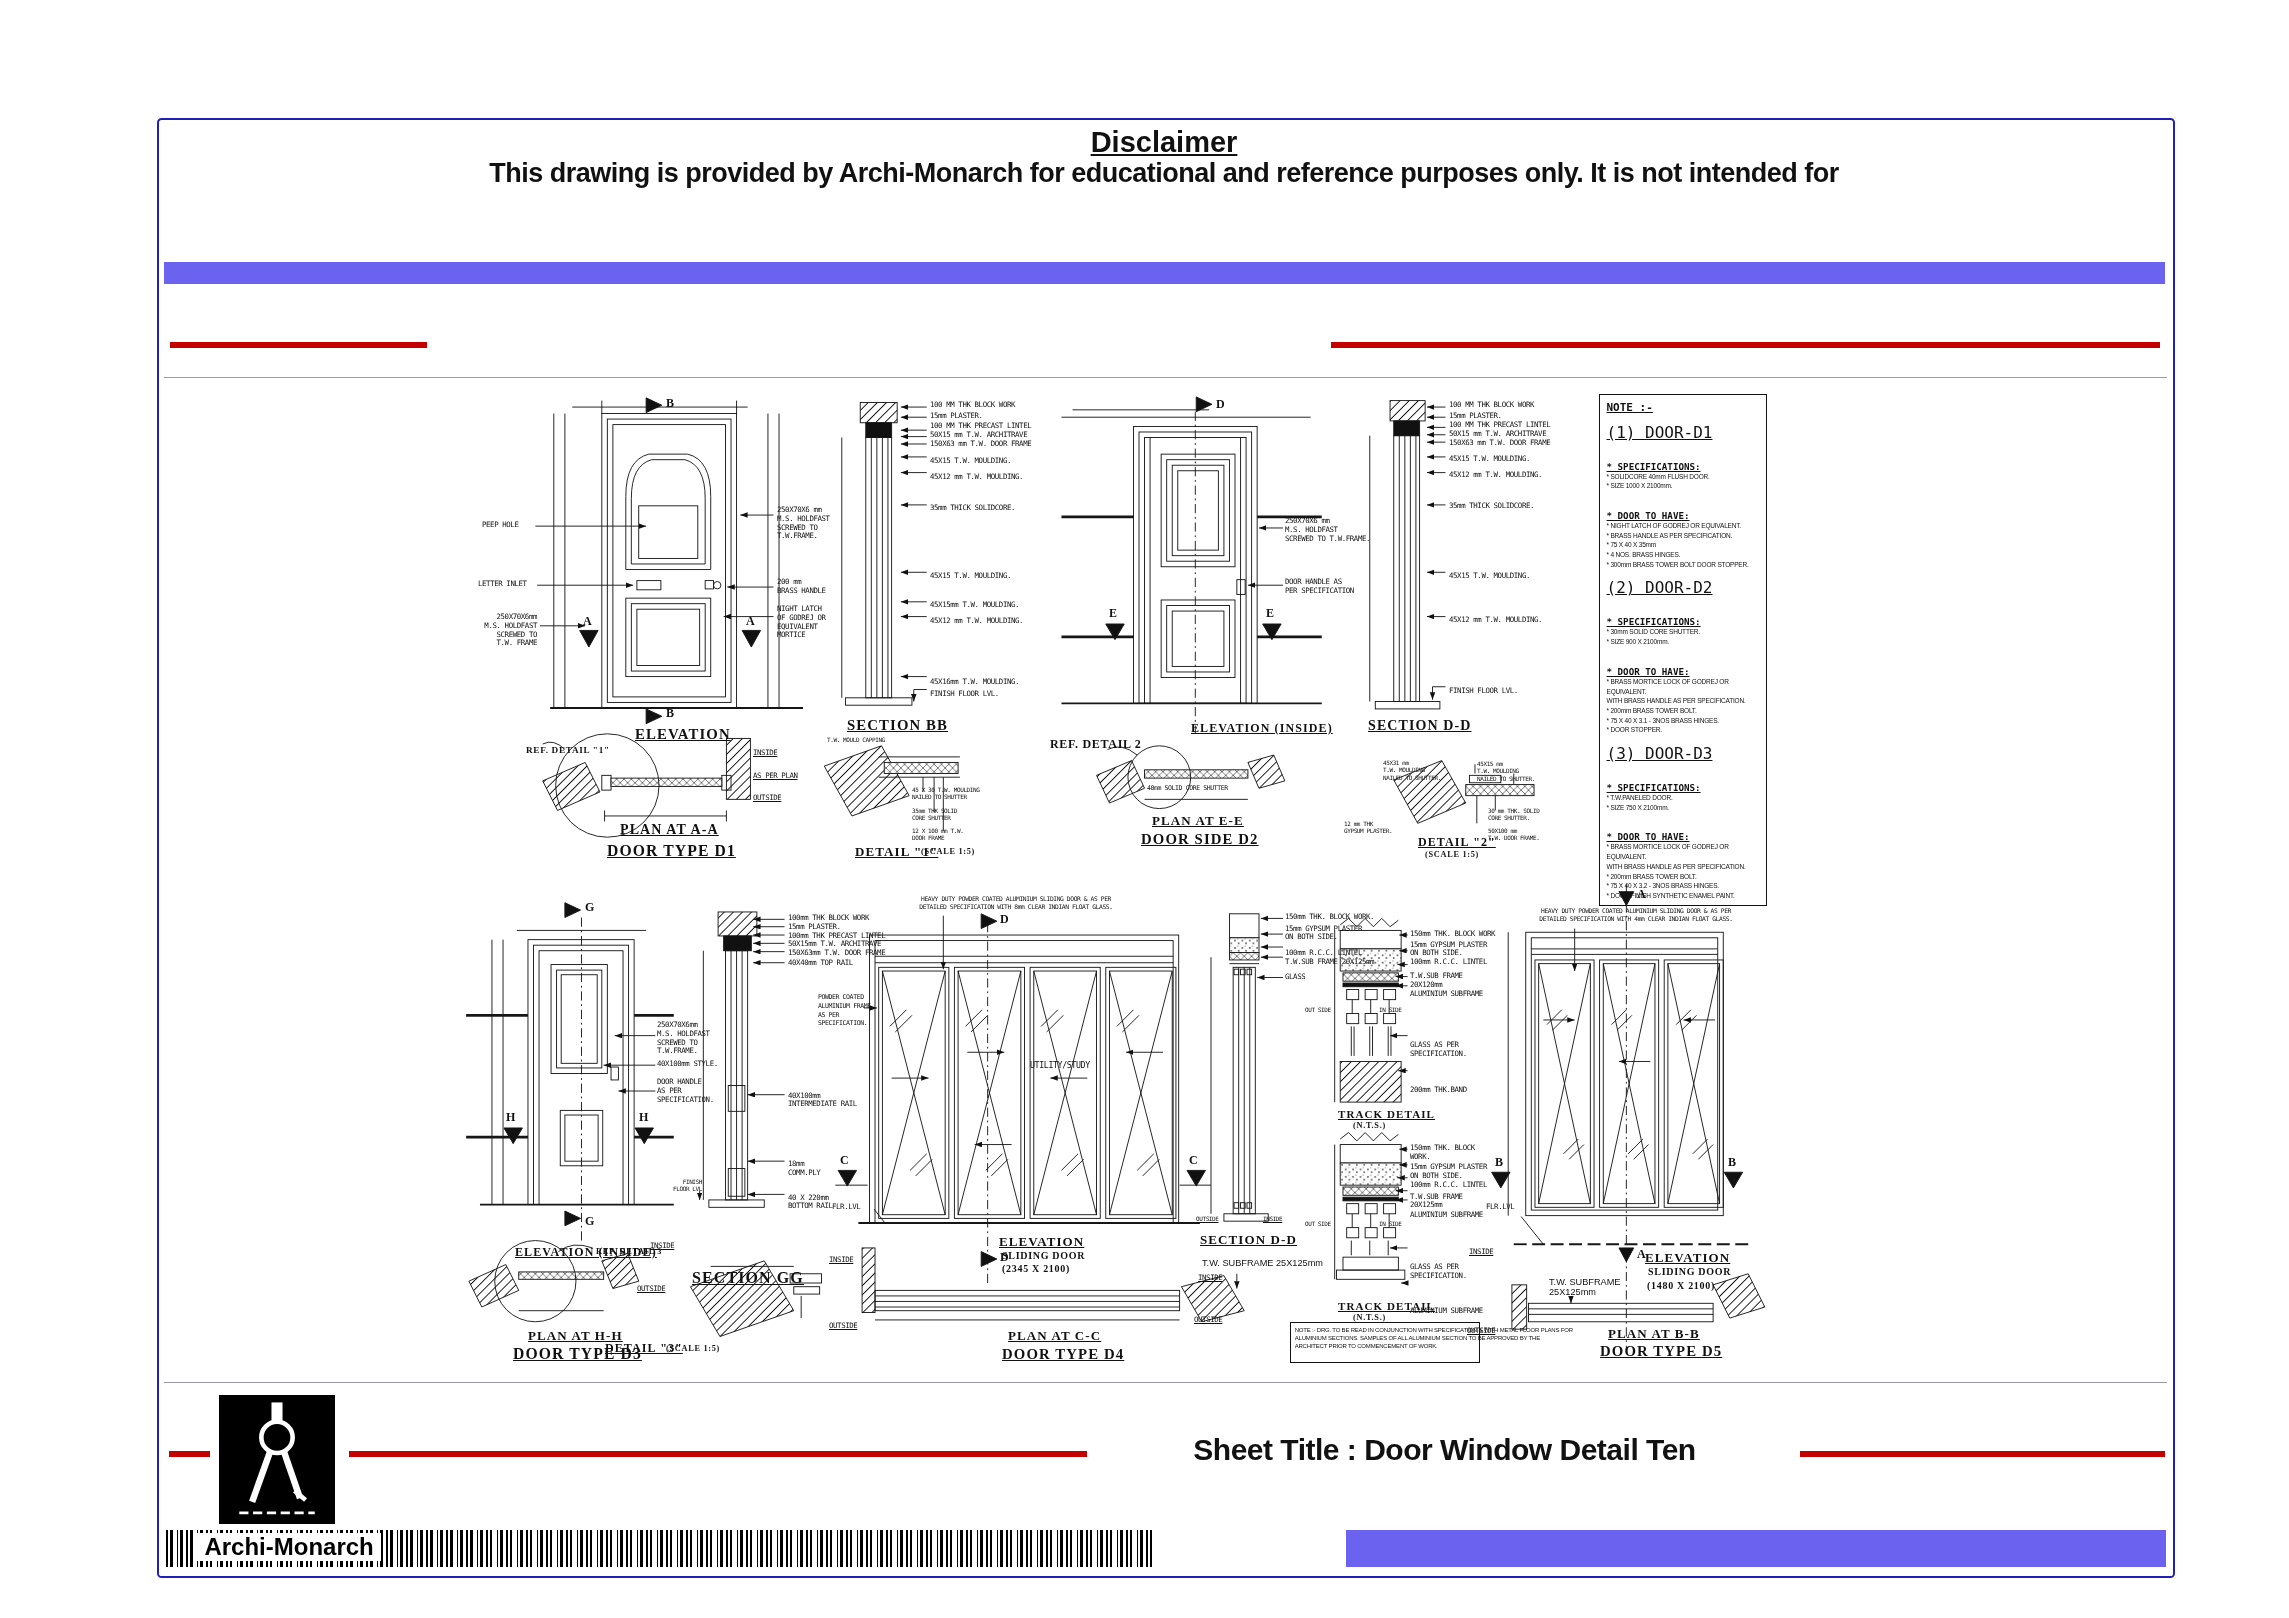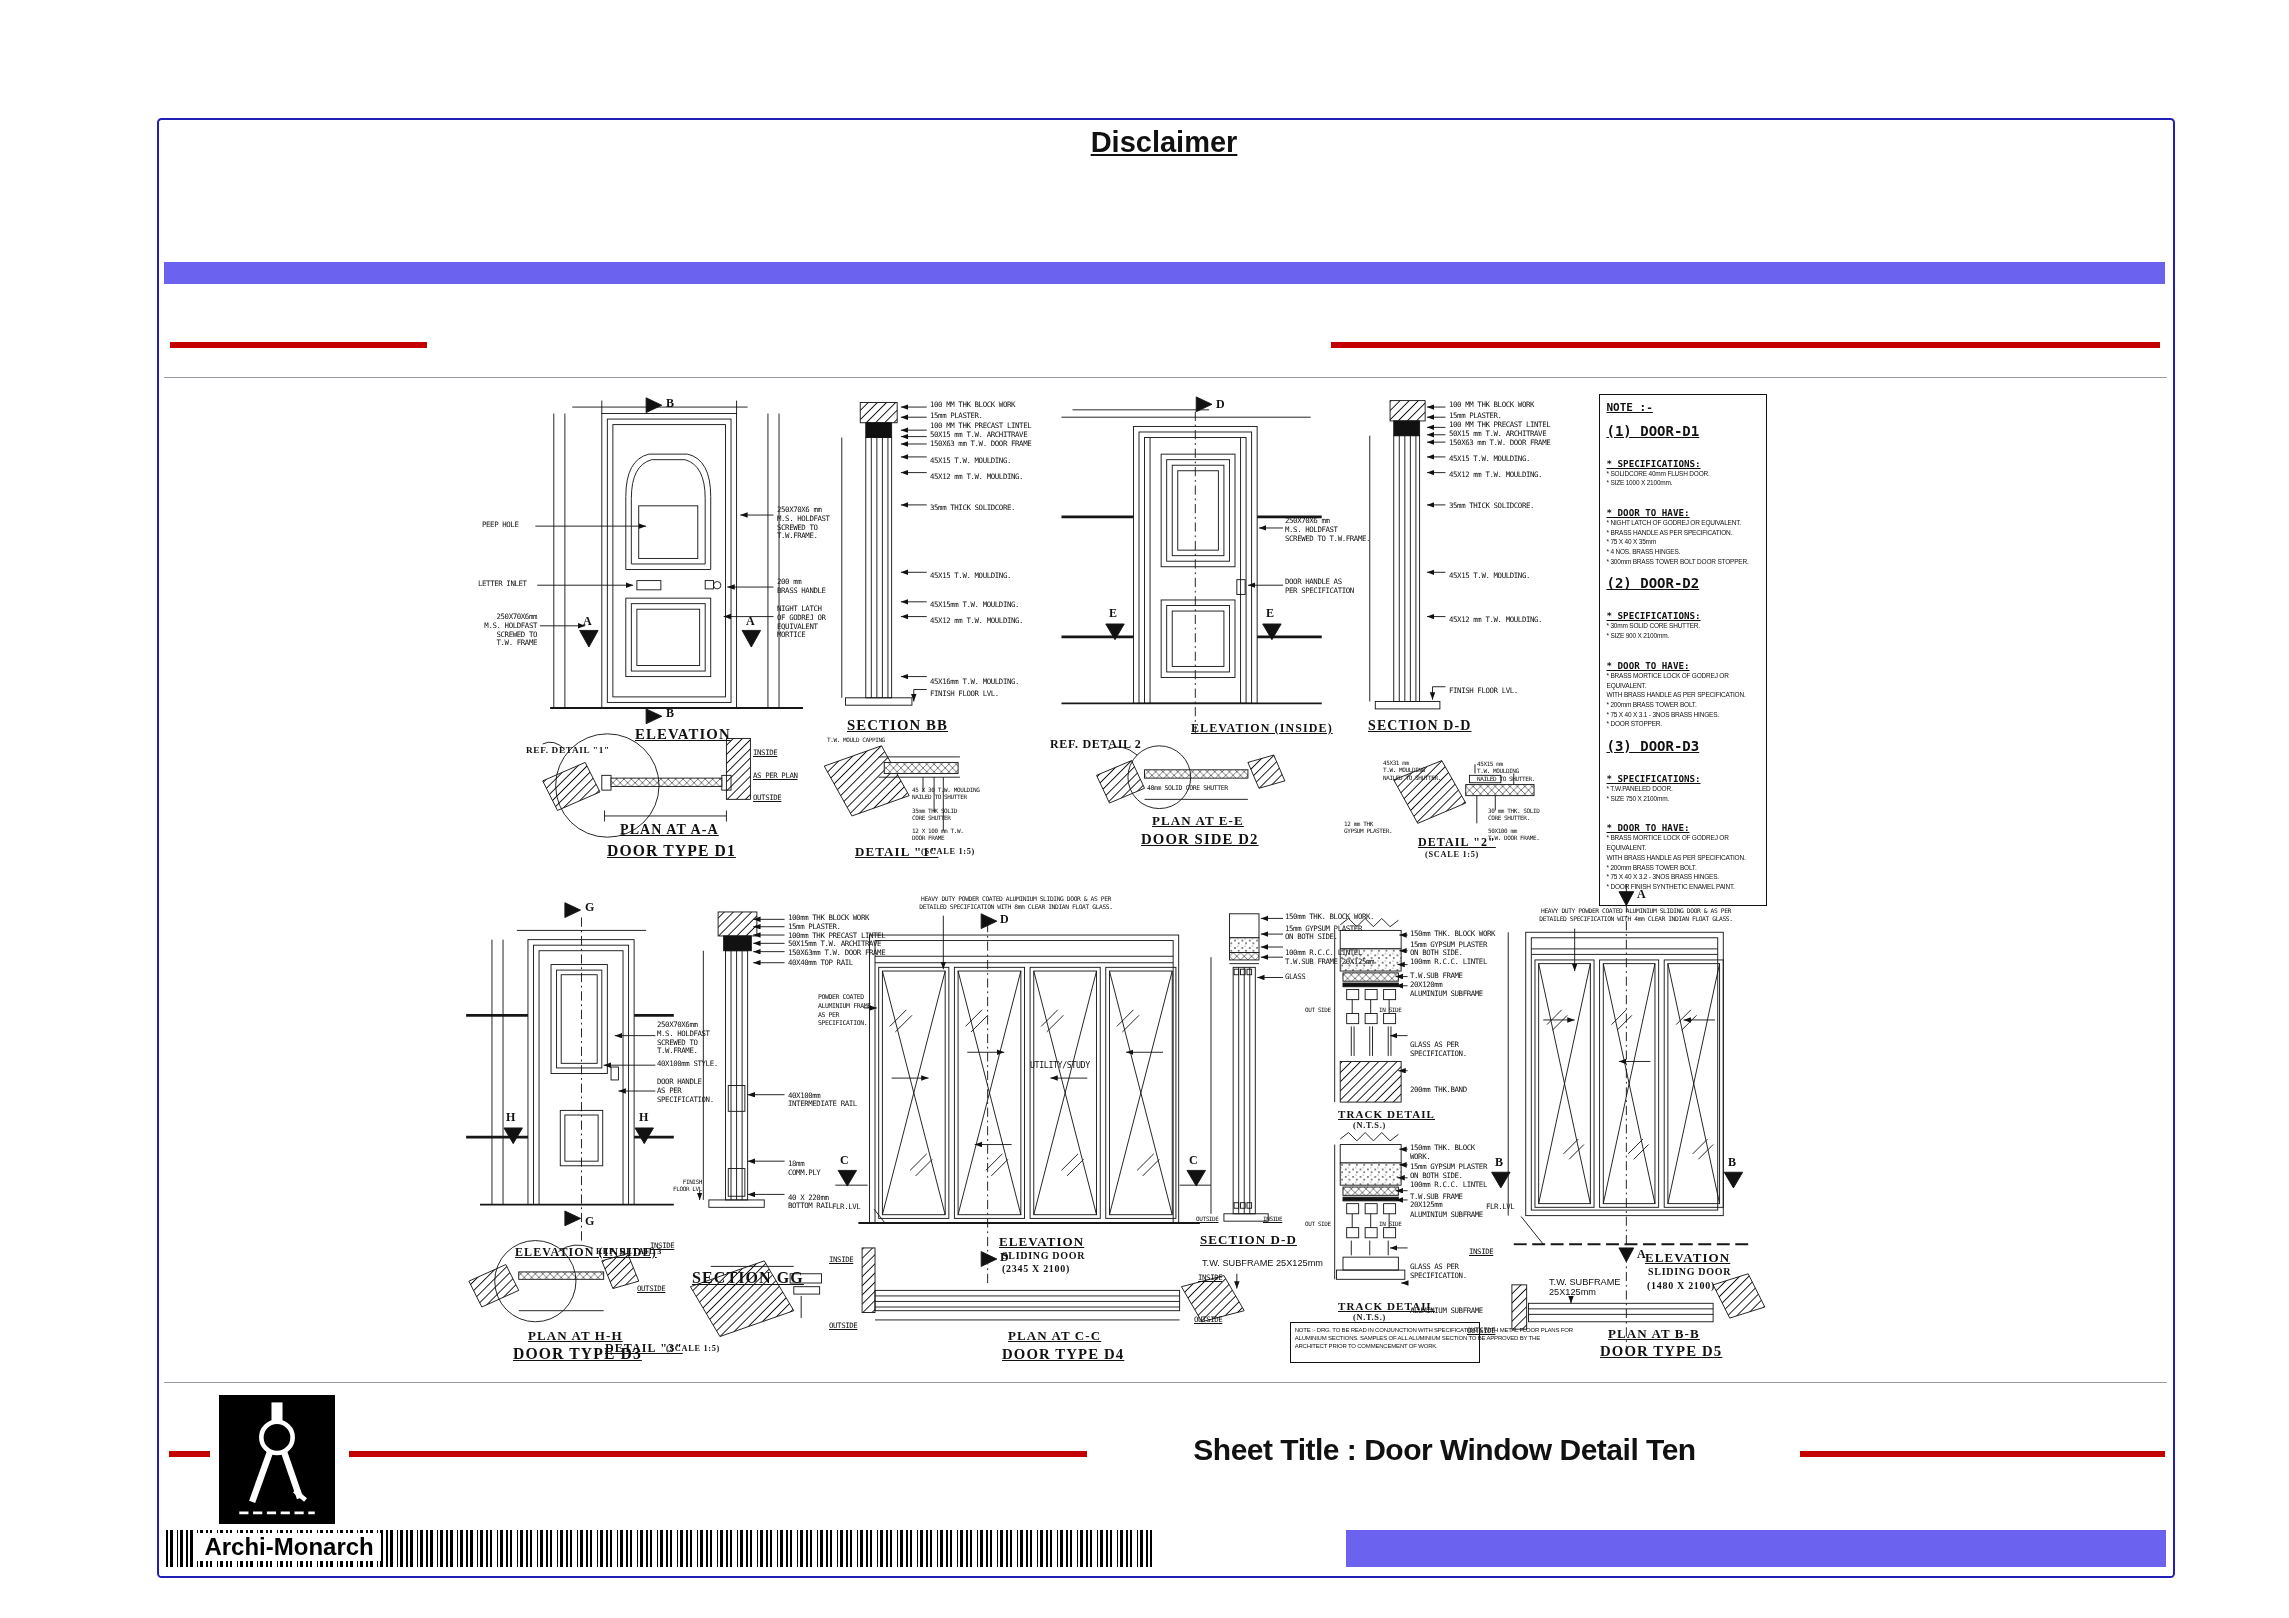--- a/index.html
+++ b/index.html
@@ -39,40 +39,41 @@
   .col-td1>div:nth-child(2){margin-top:1.8px}.col-td1>div:nth-child(4){margin-top:5.5px}
   .col-td1>div:nth-child(6){margin-top:42px}.col-td1>div:nth-child(7){margin-top:28px}
   .col-td2>div:nth-child(2){margin-top:1.8px}.col-td2>div:nth-child(4){margin-top:2.8px}
   .col-td2>div:nth-child(5){margin-top:0.9px}.col-td2>div:nth-child(6){margin-top:43px}
   .col-td2>div:nth-child(7){margin-top:27px}
   .col-ddb>div:nth-child(2){margin-top:2.8px}.col-ddb>div:nth-child(3){margin-top:6.5px}
   .col-ddb>div:nth-child(4){margin-top:0.9px}.col-ddb>div:nth-child(5){margin-top:5.5px}
   
   .notebox{position:absolute;left:1599px;top:394px;width:168px;height:512px;border:1.8px solid #111;box-sizing:border-box;padding:5.5px 6.5px;overflow:hidden}
   .nb-title{font-family:"DejaVu Sans Mono",monospace;font-weight:bold;font-size:11px;text-decoration:underline;margin-bottom:3.7px}
-  .nb-h{font-family:"DejaVu Sans Mono",monospace;font-weight:bold;font-size:14px;text-decoration:underline;margin-top:9px}
+  .nb-h{font-family:"DejaVu Sans Mono",monospace;font-weight:normal;font-size:16px;text-decoration:underline;margin-top:9px}
   .nb-sub{font-family:"DejaVu Sans Mono",monospace;font-weight:bold;font-size:9.2px;text-decoration:underline;margin-top:19px}
   .nb-list div{font-family:"Liberation Sans",sans-serif;font-size:6.5px;line-height:9.7px;letter-spacing:-0.2px}
   
   .bottomnote{position:absolute;left:1290px;top:1322px;width:190px;height:41px;border:1.4px solid #111;box-sizing:border-box;padding:2.8px 3.7px}
   .bottomnote div{font-family:"Liberation Sans",sans-serif;font-size:6px;line-height:8.3px;letter-spacing:-0.2px;white-space:nowrap}
   
   .sheet-title{position:absolute;left:1094px;top:1433px;width:701px;text-align:center;font-size:30px;font-weight:bold;letter-spacing:-0.5px}
   .logo{position:absolute;left:219px;top:1395px;width:116px;height:129px;background:#000}
   .barcode{position:absolute;left:166px;top:1530px;width:989px;height:37px;background:repeating-linear-gradient(90deg,#000 0,#000 1.8px,#fff 1.8px,#fff 3.7px,#000 3.7px,#000 6.5px,#fff 6.5px,#fff 11px,#000 11px,#000 12px,#fff 12px,#fff 14px,#000 14px,#000 17.5px,#fff 17.5px,#fff 20px)}
   .barcode-label{position:absolute;left:31px;top:2.8px;padding:0 7.4px;background:#fff;font-size:24px;font-weight:bold;color:#000;white-space:nowrap}
   .bluebar2{position:absolute;left:1346px;top:1530px;width:820px;height:37px;background:#6b63f0}
 </style>
 </head>
 <body>
 
 <div class="sheet">
   <div class="border-box"></div>
 
   <div class="disc-title"><span>Disclaimer</span></div>
+  <div class="disc-line">This drawing is provided by Archi-Monarch for educational and reference purposes only. It is not intended for</div>
   <div class="bluebar"></div>
 
   <div class="redline" style="left:170px;top:342px;width:257px"></div>
   <div class="redline" style="left:1331px;top:342px;width:829px"></div>
   <div class="grayrule" style="top:377px"></div>
   <div class="grayrule" style="top:1382px"></div>
 
   <svg class="linework" width="2290" height="1619" viewBox="0 0 2481 1754">
     <defs>
       <pattern id="h1" width="7" height="7" patternUnits="userSpaceOnUse" patternTransform="rotate(45)">

